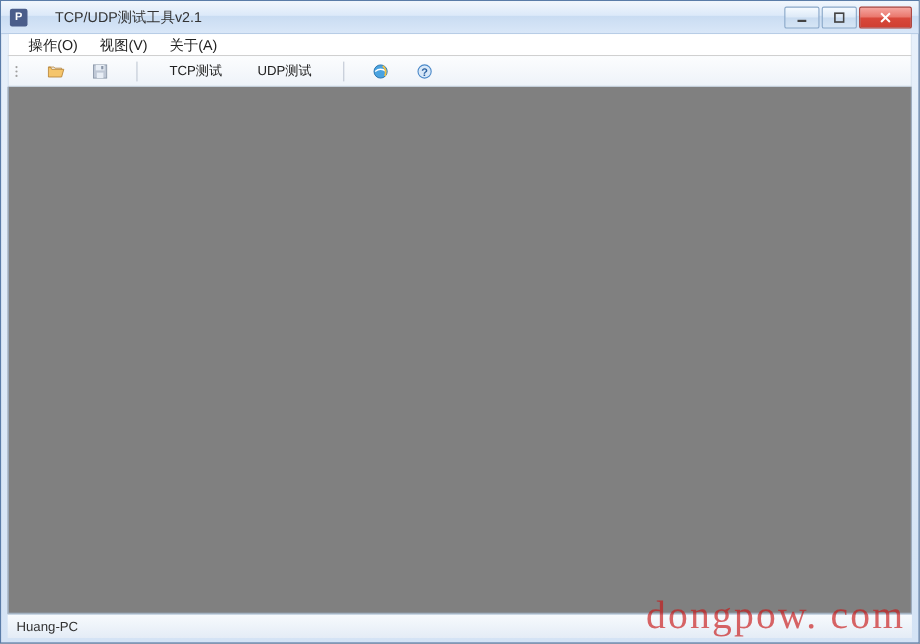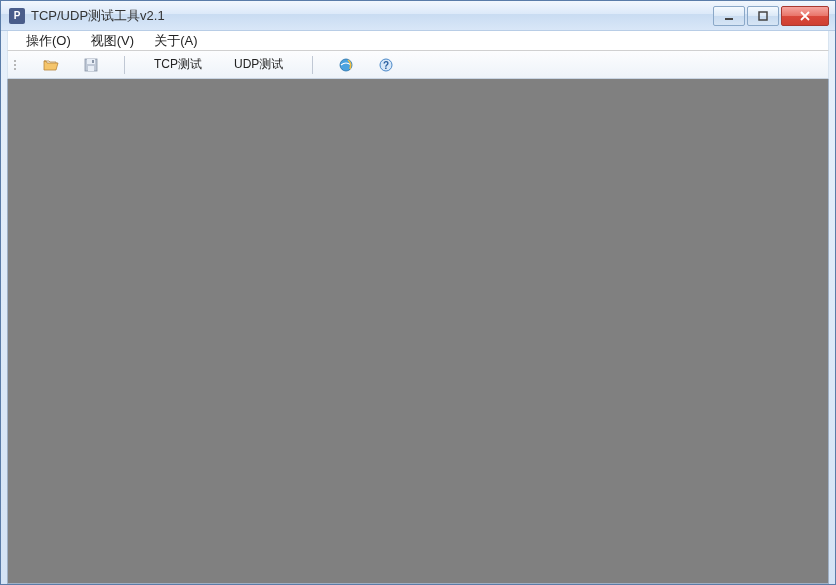--- a/index.html
+++ b/index.html
@@ -39,20 +39,21 @@
       align-items: center;
       justify-content: center;
       color: #fff;
       font-size: 10px;
       font-weight: bold;
     }
     .title-text {
       flex: 1;
       color: #333;
       font-size: 13px;
+      margin-left: 19px;
     }
     .win-controls {
       display: flex;
       gap: 0;
     }
     .win-btn {
       width: 32px;
       height: 20px;
       border: 1px solid #8aa8c8;
       background: linear-gradient(to bottom, #f5faff 0%, #dce9f7 49%, #c8dbf0 50%, #d6e5f5 100%);
@@ -230,14 +231,18 @@
     <div class="tb-icon">
       <svg width="16" height="16" viewBox="0 0 16 16">
         <circle cx="8" cy="8" r="6" fill="#d8e8f8" stroke="#4a88c8" stroke-width="1"></circle>
         <text x="8" y="12" text-anchor="middle" font-size="10" font-weight="bold" fill="#2a60a0">?</text>
       </svg>
     </div>
   </div>
 
   <div class="content"></div>
 
-
+  <div class="statusbar">
+    <span>Huang-PC</span>
+  </div>
+
+  <div class="watermark">dongpow. com</div>
 </div>
 
 </body></html>

